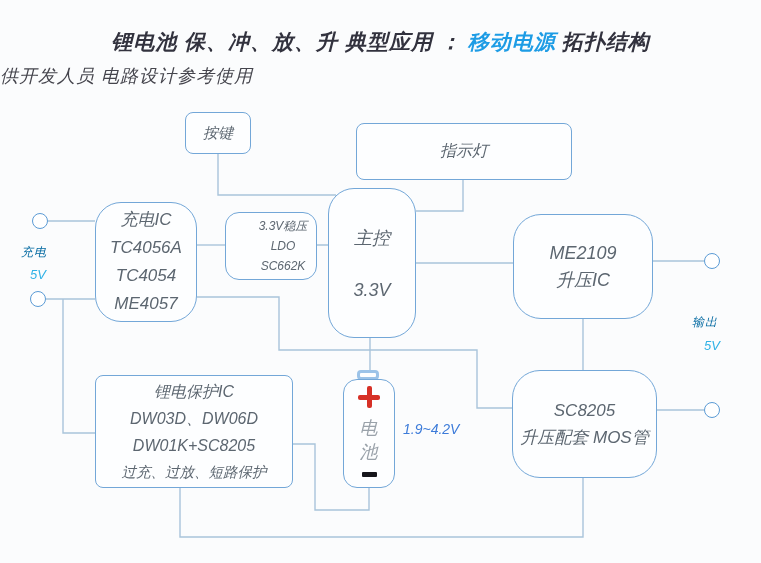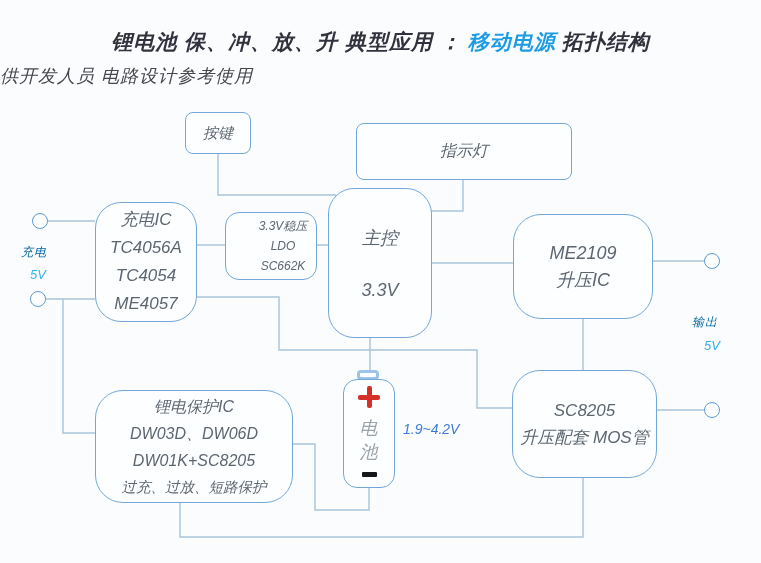--- a/index.html
+++ b/index.html
@@ -16,23 +16,23 @@
 
   .node{position:absolute;box-sizing:border-box;background:#fdfeff;border:1.5px solid #73a7d8;
         display:flex;flex-direction:column;align-items:center;justify-content:center;
         color:#5c6670;text-align:center;}
   .node .ln{white-space:nowrap;}
 
   .n-button{left:185px;top:112px;width:66px;height:42px;border-radius:8px;font-size:15px;}
   .n-indicator{left:356px;top:111px;width:216px;height:57px;border-radius:8px;font-size:16px;margin-top:12px;}
   .n-charge{left:95px;top:202px;width:102px;height:120px;border-radius:26px;font-size:17px;line-height:28px;}
   .n-ldo{left:225px;top:212px;width:92px;height:68px;border-radius:14px;font-size:12px;line-height:20px;padding-left:24px;}
-  .n-mcu{left:328px;top:188px;width:104px;height:150px;border-radius:26px;font-size:18px;gap:30px;}
+  .n-mcu{left:328px;top:188px;width:88px;height:150px;border-radius:26px;font-size:18px;gap:30px;}
   .n-boost{left:513px;top:214px;width:140px;height:105px;border-radius:28px;font-size:18px;line-height:27px;}
-  .n-protect{left:95px;top:390px;width:198px;height:113px;border-radius:28px;font-size:16px;line-height:27px;}
+  .n-protect{left:95px;top:375px;width:198px;height:113px;border-radius:8px;font-size:16px;line-height:27px;}
   .n-protect .small{font-size:14.5px;}
   .n-mos{left:512px;top:370px;width:145px;height:108px;border-radius:28px;font-size:17px;line-height:27px;}
 
   .battery-body{left:343px;top:379px;width:52px;height:109px;border-radius:14px;
                 justify-content:space-between;padding:6px 12px;}
   .battery-cap{position:absolute;left:357px;top:370px;width:22px;height:10px;box-sizing:border-box;
                border:3px solid #9cc3e8;border-radius:4px;background:#fdfeff;}
   .plus-icon{position:relative;width:22px;height:22px;}
   .plus-icon::before,.plus-icon::after{content:"";position:absolute;background:#d63026;border-radius:2px;}
   .plus-icon::before{left:0;top:8.5px;width:22px;height:5px;}

